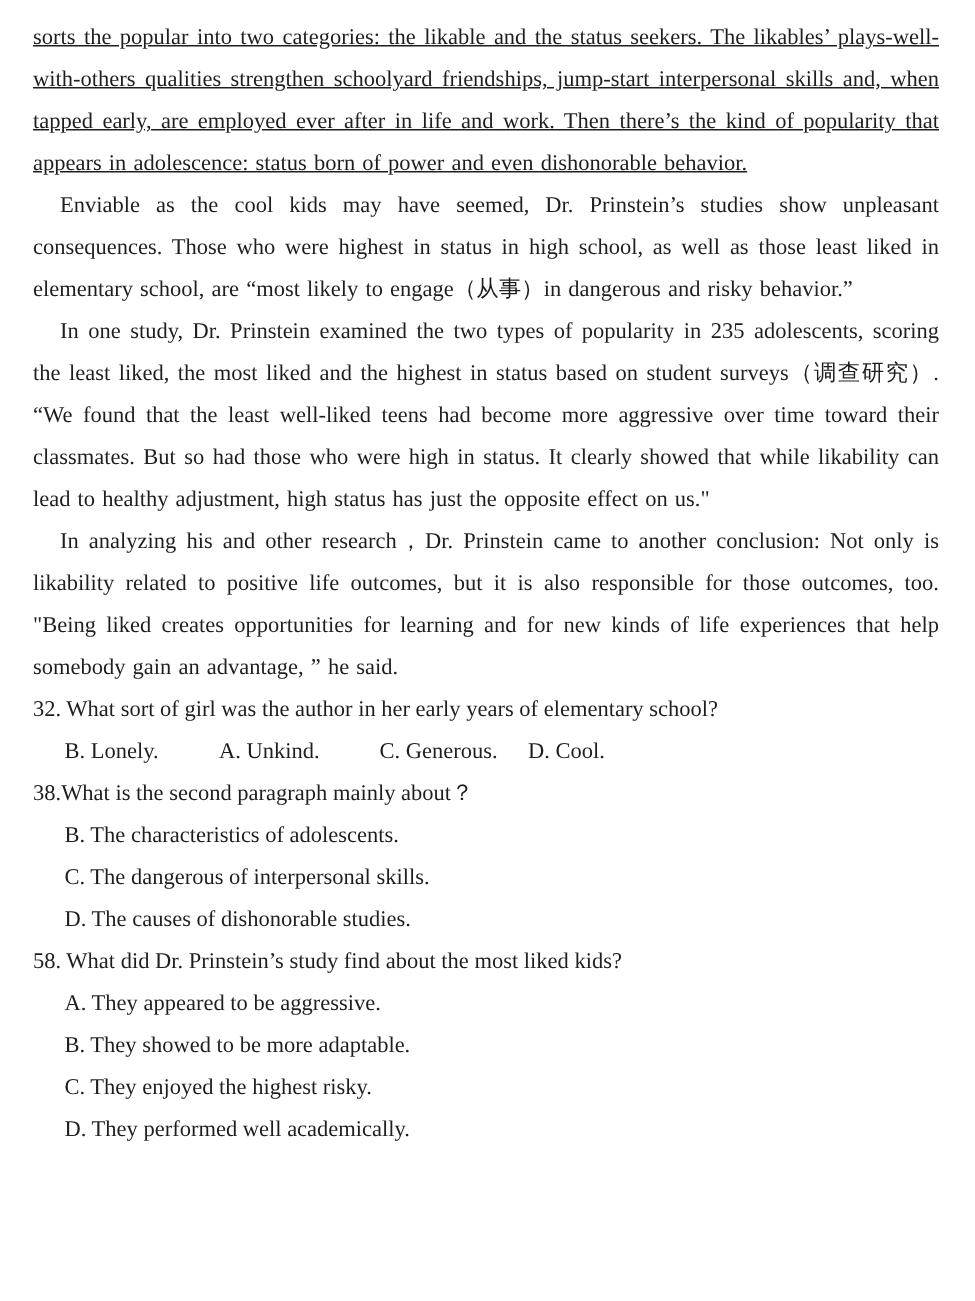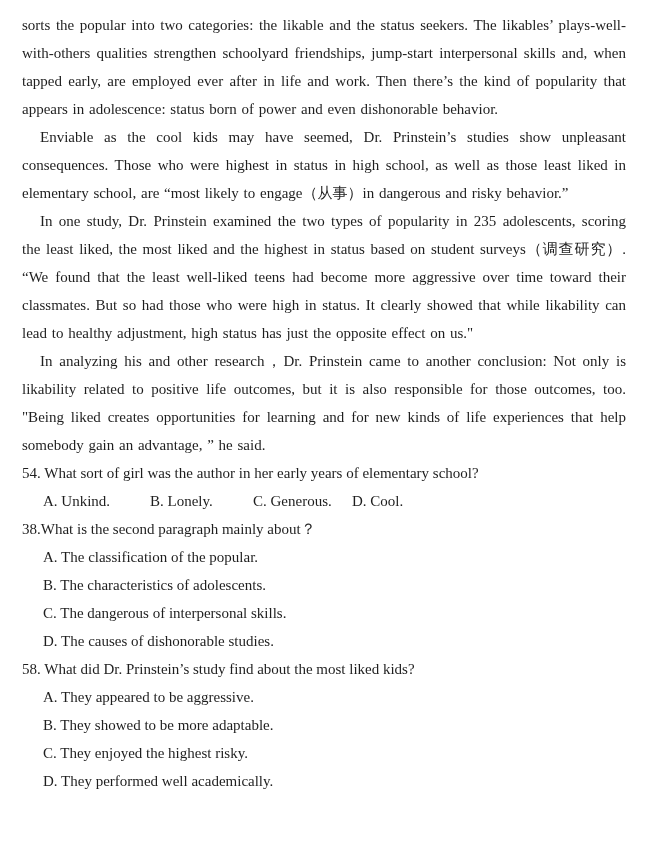--- a/index.html
+++ b/index.html
@@ -23,20 +23,21 @@
     line-height: 28px;
   }
   .para {
     margin: 0;
     text-align: justify;
     text-indent: 18px;
     word-spacing: 1px;
   }
   .para.no-indent {
     text-indent: 0;
+    text-decoration: underline;
   }
   .q-prompt {
     margin: 0;
     text-align: left;
   }
   .opt-line {
     margin: 0;
     padding-left: 21px;
     text-align: left;
   }
@@ -63,32 +64,31 @@
   <div class="passage">
     <p class="para no-indent">sorts the popular into two categories: the likable and the status seekers. The likables’ plays-well-with-others qualities strengthen schoolyard friendships, jump-start interpersonal skills and, when tapped early, are employed ever after in life and work. Then there’s the kind of popularity that appears in adolescence: status born of power and even dishonorable behavior.</p>
     <p class="para">Enviable as the cool kids may have seemed, Dr. Prinstein’s studies show unpleasant consequences. Those who were highest in status in high school, as well as those least liked in elementary school, are “most likely to engage（从事）in dangerous and risky behavior.”</p>
     <p class="para">In one study, Dr. Prinstein examined the two types of popularity in 235 adolescents, scoring the least liked, the most liked and the highest in status based on student surveys（调查研究）. “We found that the least well-liked teens had become more aggressive over time toward their classmates. But so had those who were high in status. It clearly showed that while likability can lead to healthy adjustment, high status has just the opposite effect on us."</p>
     <p class="para">In analyzing his and other research，Dr. Prinstein came to another conclusion: Not only is likability related to positive life outcomes, but it is also responsible for those outcomes, too. "Being liked creates opportunities for learning and for new kinds of life experiences that help somebody gain an advantage, ” he said.</p>
   </div>
 
   <div class="questions">
 
     <div class="question">
-      <p class="q-prompt">54. What sort of girl was the author in her early years of elementary school?</p>
+      <p class="q-prompt">32. What sort of girl was the author in her early years of elementary school?</p>
       <div class="options-row">
+        <span class="opt opt-b">B. Lonely.</span>
         <span class="opt opt-a">A. Unkind.</span>
-        <span class="opt opt-b">B. Lonely.</span>
         <span class="opt opt-c">C. Generous.</span>
         <span class="opt opt-d">D. Cool.</span>
       </div>
     </div>
 
     <div class="question">
       <p class="q-prompt">38.What is the second paragraph mainly about？</p>
-      <p class="opt-line">A. The classification of the popular.</p>
       <p class="opt-line">B. The characteristics of adolescents.</p>
       <p class="opt-line">C. The dangerous of interpersonal skills.</p>
       <p class="opt-line">D. The causes of dishonorable studies.</p>
     </div>
 
     <div class="question">
       <p class="q-prompt">58. What did Dr. Prinstein’s study find about the most liked kids?</p>
       <p class="opt-line">A. They appeared to be aggressive.</p>
       <p class="opt-line">B. They showed to be more adaptable.</p>
       <p class="opt-line">C. They enjoyed the highest risky.</p>

